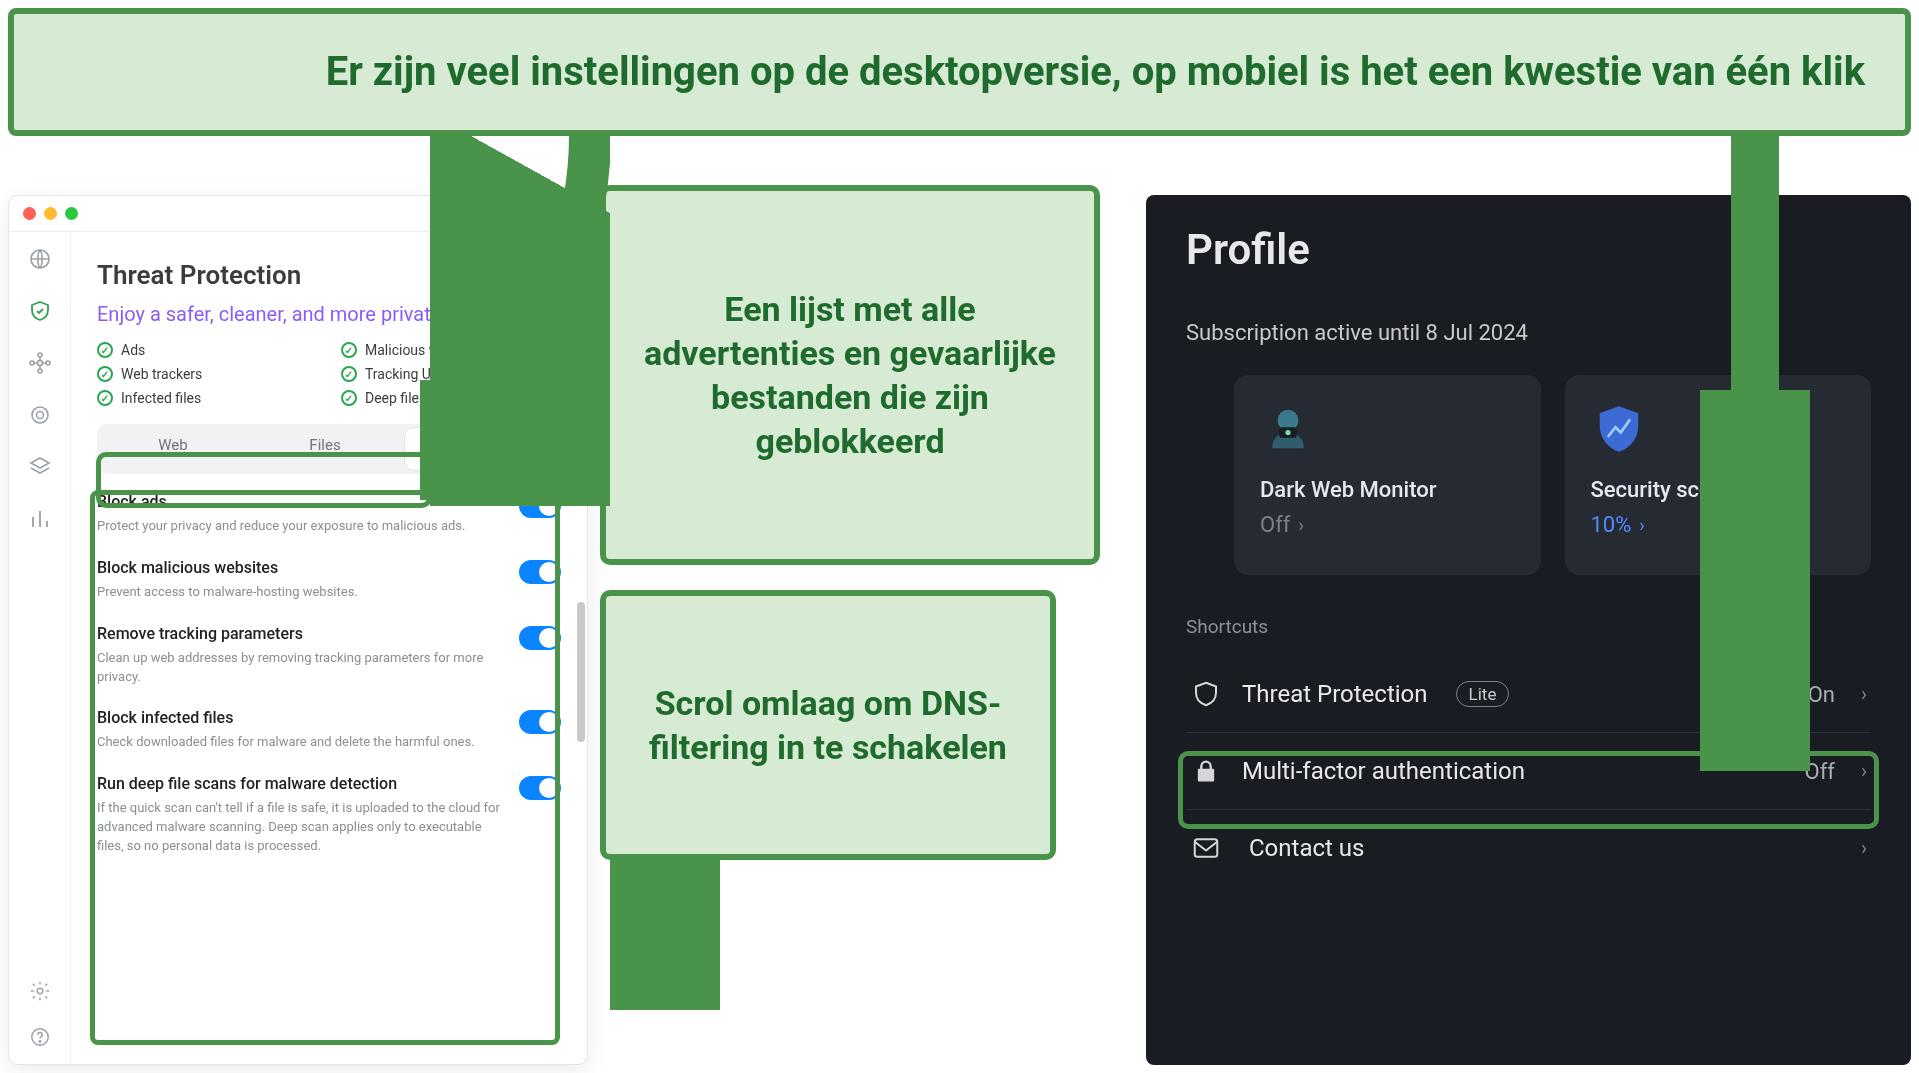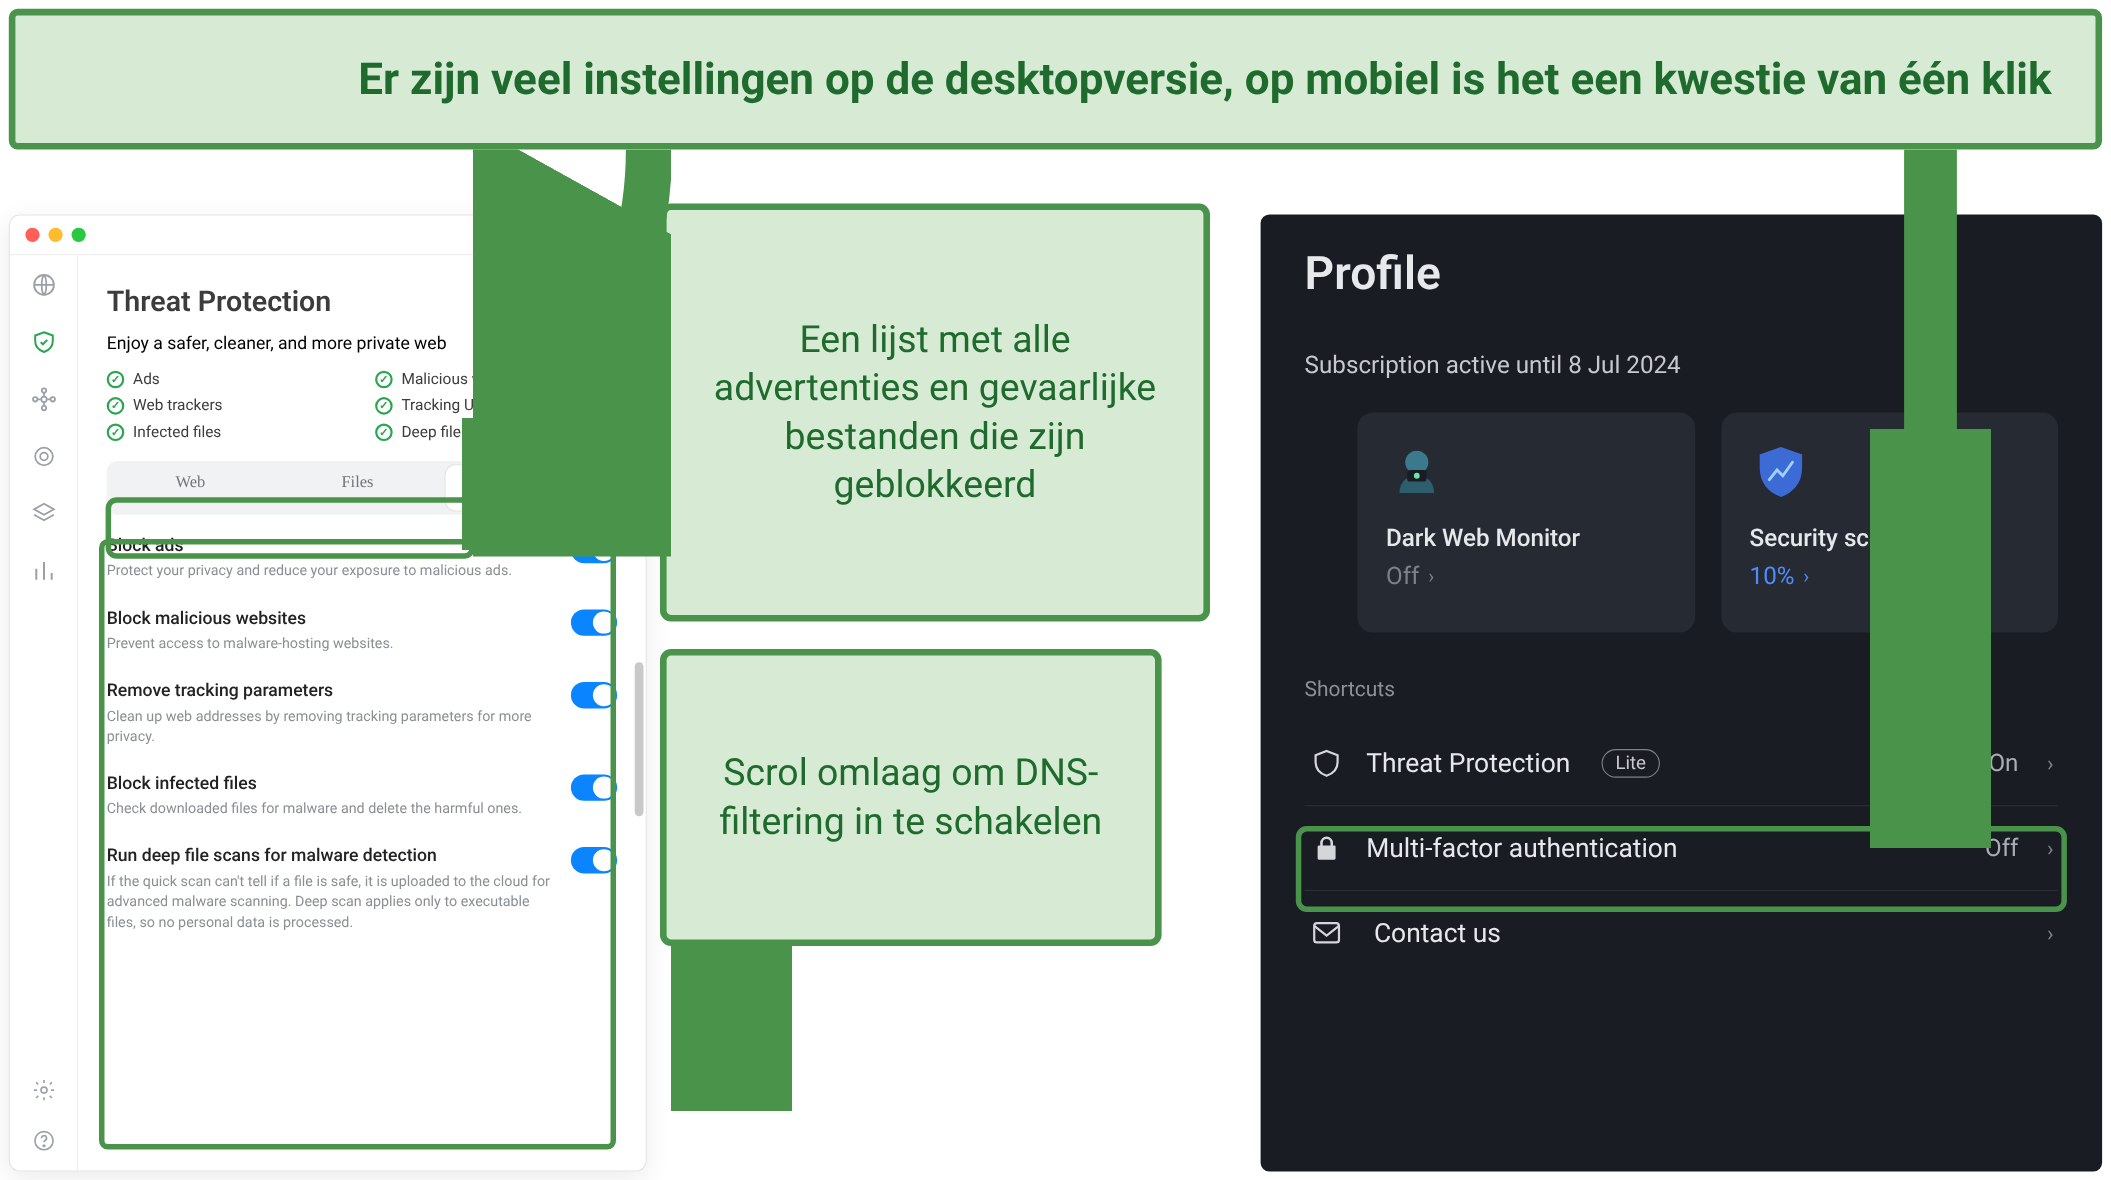--- a/index.html
+++ b/index.html
@@ -110,22 +110,22 @@
     overflow: hidden;
     position: relative;
   }
   .tp-title {
     font-size: 26px;
     font-weight: 600;
     color: #3c3c3c;
     margin-bottom: 12px;
   }
   .tp-sub {
-    font-size: 16px;
-    color: #000000;
+    font-size: 20px;
+    color: #8b5cf6;
     margin-bottom: 16px;
   }
   .checks {
     display: grid;
     grid-template-columns: 1fr 1fr;
     row-gap: 8px;
     column-gap: 24px;
     margin-bottom: 18px;
     font-size: 14px;
     color: #3c3c3c;
@@ -262,21 +262,21 @@
   }
 
   
   .callout {
     position: absolute;
     background: #d6ead4;
     border: 6px solid #4a934a;
     border-radius: 10px;
     color: #1f6b2e;
     font-size: 34px;
-    font-weight: 400;
+    font-weight: 700;
     line-height: 1.3;
     text-align: center;
     display: flex;
     align-items: center;
     justify-content: center;
     padding: 16px 24px;
   }
 
   
   .arrow {
@@ -401,21 +401,21 @@
         <div class="check-item">
             <span class="check-circle">✓</span>
             <span>Infected files</span>
           </div>
         <div class="check-item">
             <span class="check-circle">✓</span>
             <span>Deep file scans</span>
           </div>
       </div>
 
-      <div class="tabs" style="position:relative;font-family:Liberation Serif, serif;">
+      <div class="tabs" style="position:relative;">
         <div class="tab">Web</div>
         <div class="tab">Files</div>
         <div class="tab settings">Settings</div>
       </div>
 
       <div>
         <div class="setting-row">
           <h4>Block ads</h4>
           <p>Protect your privacy and reduce your exposure to malicious ads.</p>
           <div class="toggle"></div>

